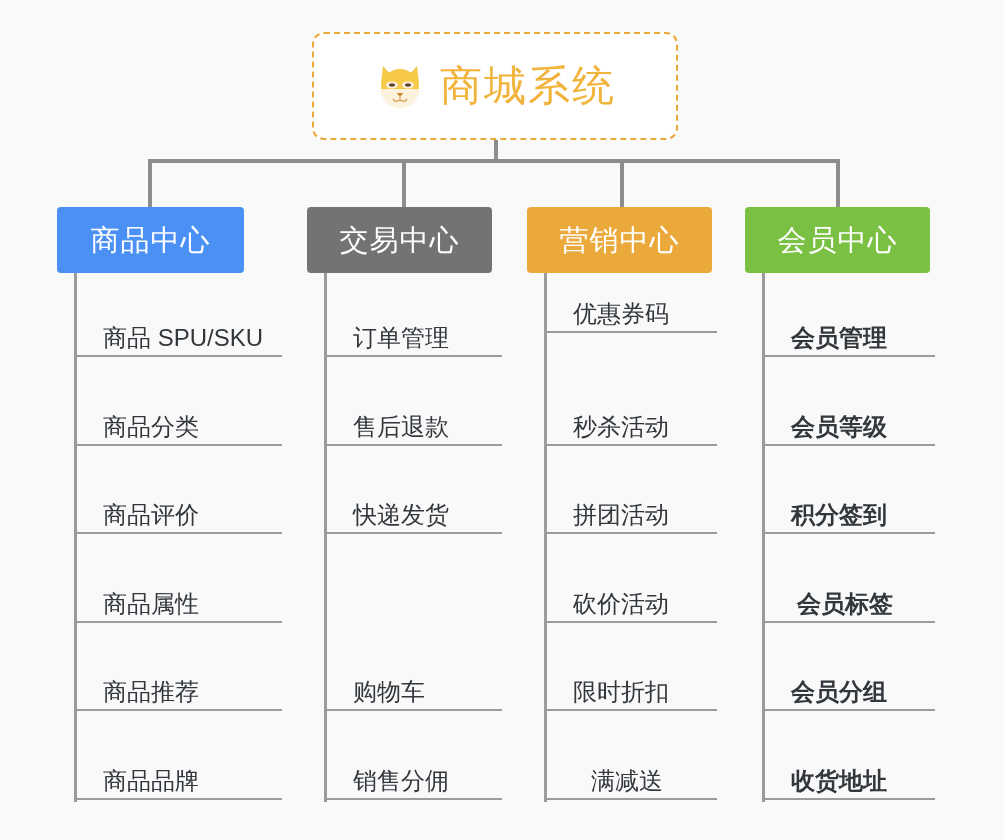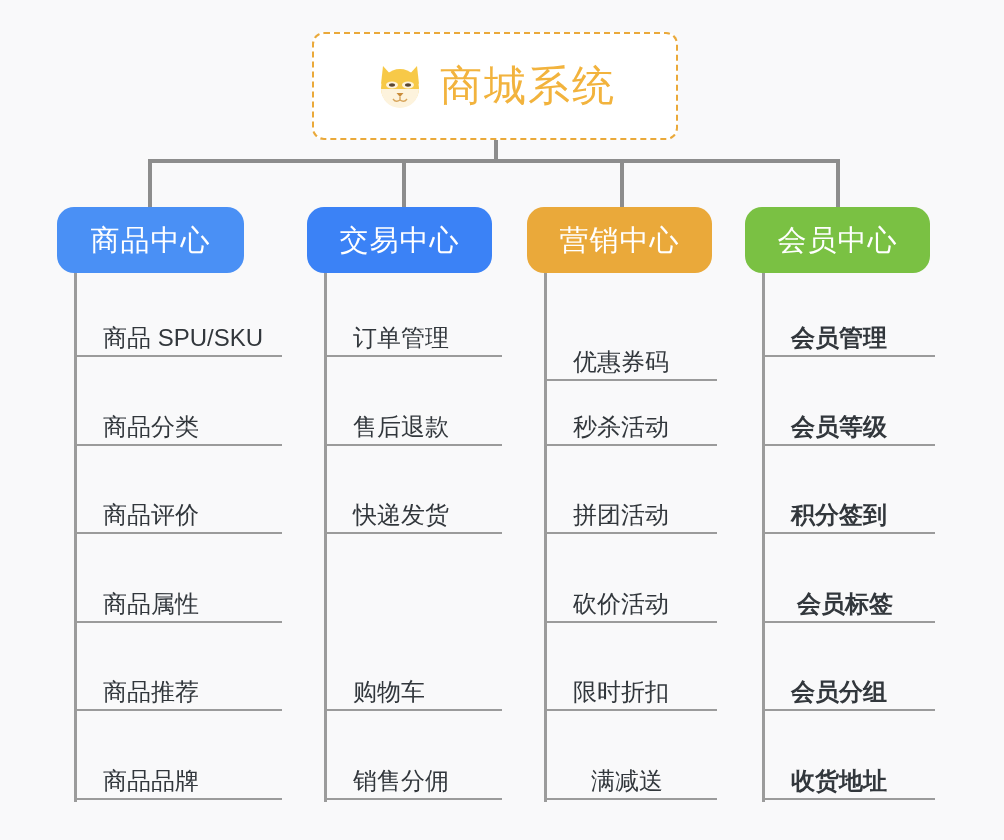--- a/index.html
+++ b/index.html
@@ -75,21 +75,21 @@
     top: 159px;
     width: 4px;
     height: 48px;
   }
 
   
   .cat {
     position: absolute;
     top: 207px;
     height: 66px;
-    border-radius: 17px;
+    border-radius: 4px;
     display: flex;
     align-items: center;
     justify-content: center;
   }
   .cat-label {
     color: #ffffff;
     font-size: 29px;
     line-height: 1;
     letter-spacing: 1px;
     white-space: nowrap;
@@ -172,21 +172,21 @@
           <span class="leaf-label">商品属性</span>
         </div>
         <div class="leaf" style="top: 354px; width: 205px; height: 84px;">
           <span class="leaf-label">商品推荐</span>
         </div>
         <div class="leaf" style="top: 442.5px; width: 205px; height: 84px;">
           <span class="leaf-label">商品品牌</span>
         </div>
       </div>
       <div class="conn conn-drop" style="left: 402px;"></div>
-      <div class="cat" style="left: 307px; width: 185px; background: #3b82f6;">
+      <div class="cat" style="left: 307px; width: 185px; background: #737373;">
         <span class="cat-label">交易中心</span>
       </div>
       <div class="leaf-col" style="left: 324px; top: 273px; width: 178px; height: 528.5px;">
         <div class="leaf-spine" style="height: 528.5px;"></div>
         <div class="leaf" style="top: 0px; width: 175px; height: 84px;">
           <span class="leaf-label">订单管理</span>
         </div>
         <div class="leaf" style="top: 88.5px; width: 175px; height: 84px;">
           <span class="leaf-label">售后退款</span>
         </div>
@@ -199,21 +199,21 @@
         <div class="leaf" style="top: 442.5px; width: 175px; height: 84px;">
           <span class="leaf-label">销售分佣</span>
         </div>
       </div>
       <div class="conn conn-drop" style="left: 620px;"></div>
       <div class="cat" style="left: 527px; width: 185px; background: rgb(234, 169, 58);">
         <span class="cat-label">营销中心</span>
       </div>
       <div class="leaf-col" style="left: 544px; top: 273px; width: 173px; height: 528.5px;">
         <div class="leaf-spine" style="height: 528.5px;"></div>
-        <div class="leaf" style="top: 0px; width: 170px; height: 108px;">
+        <div class="leaf" style="top: 0px; width: 170px; height: 60px;">
           <span class="leaf-label">优惠券码</span>
         </div>
         <div class="leaf" style="top: 88.5px; width: 170px; height: 84px;">
           <span class="leaf-label">秒杀活动</span>
         </div>
         <div class="leaf" style="top: 177px; width: 170px; height: 84px;">
           <span class="leaf-label">拼团活动</span>
         </div>
         <div class="leaf" style="top: 354px; width: 170px; height: 84px;">
           <span class="leaf-label">限时折扣</span>

